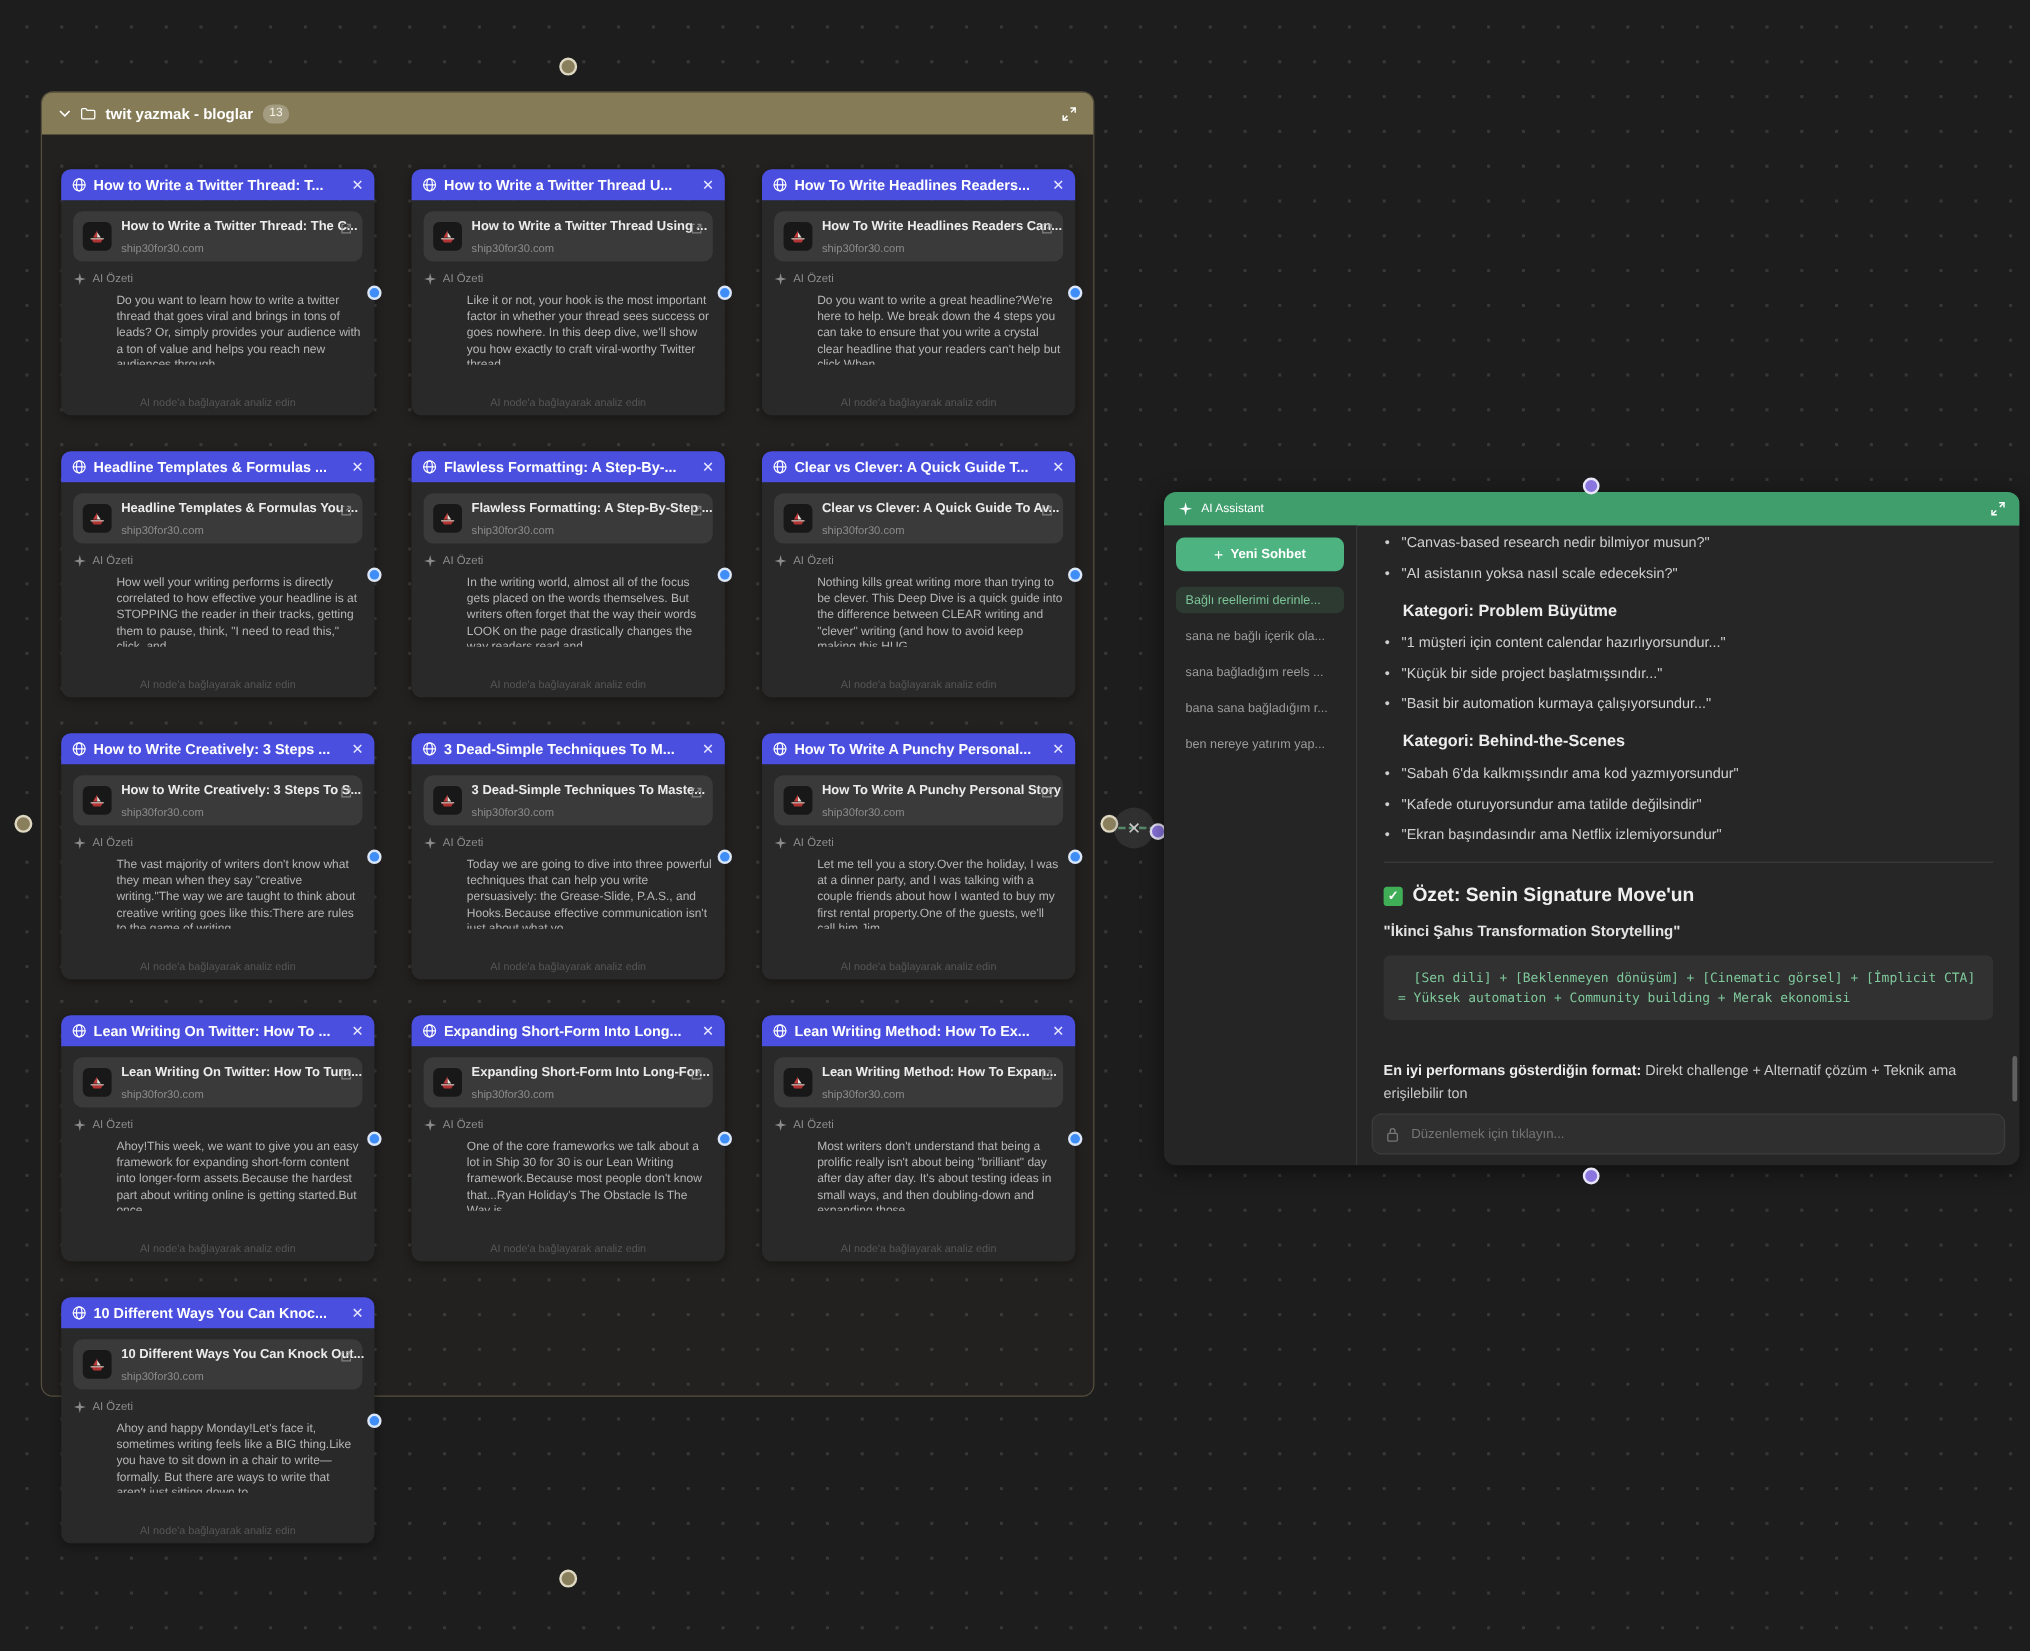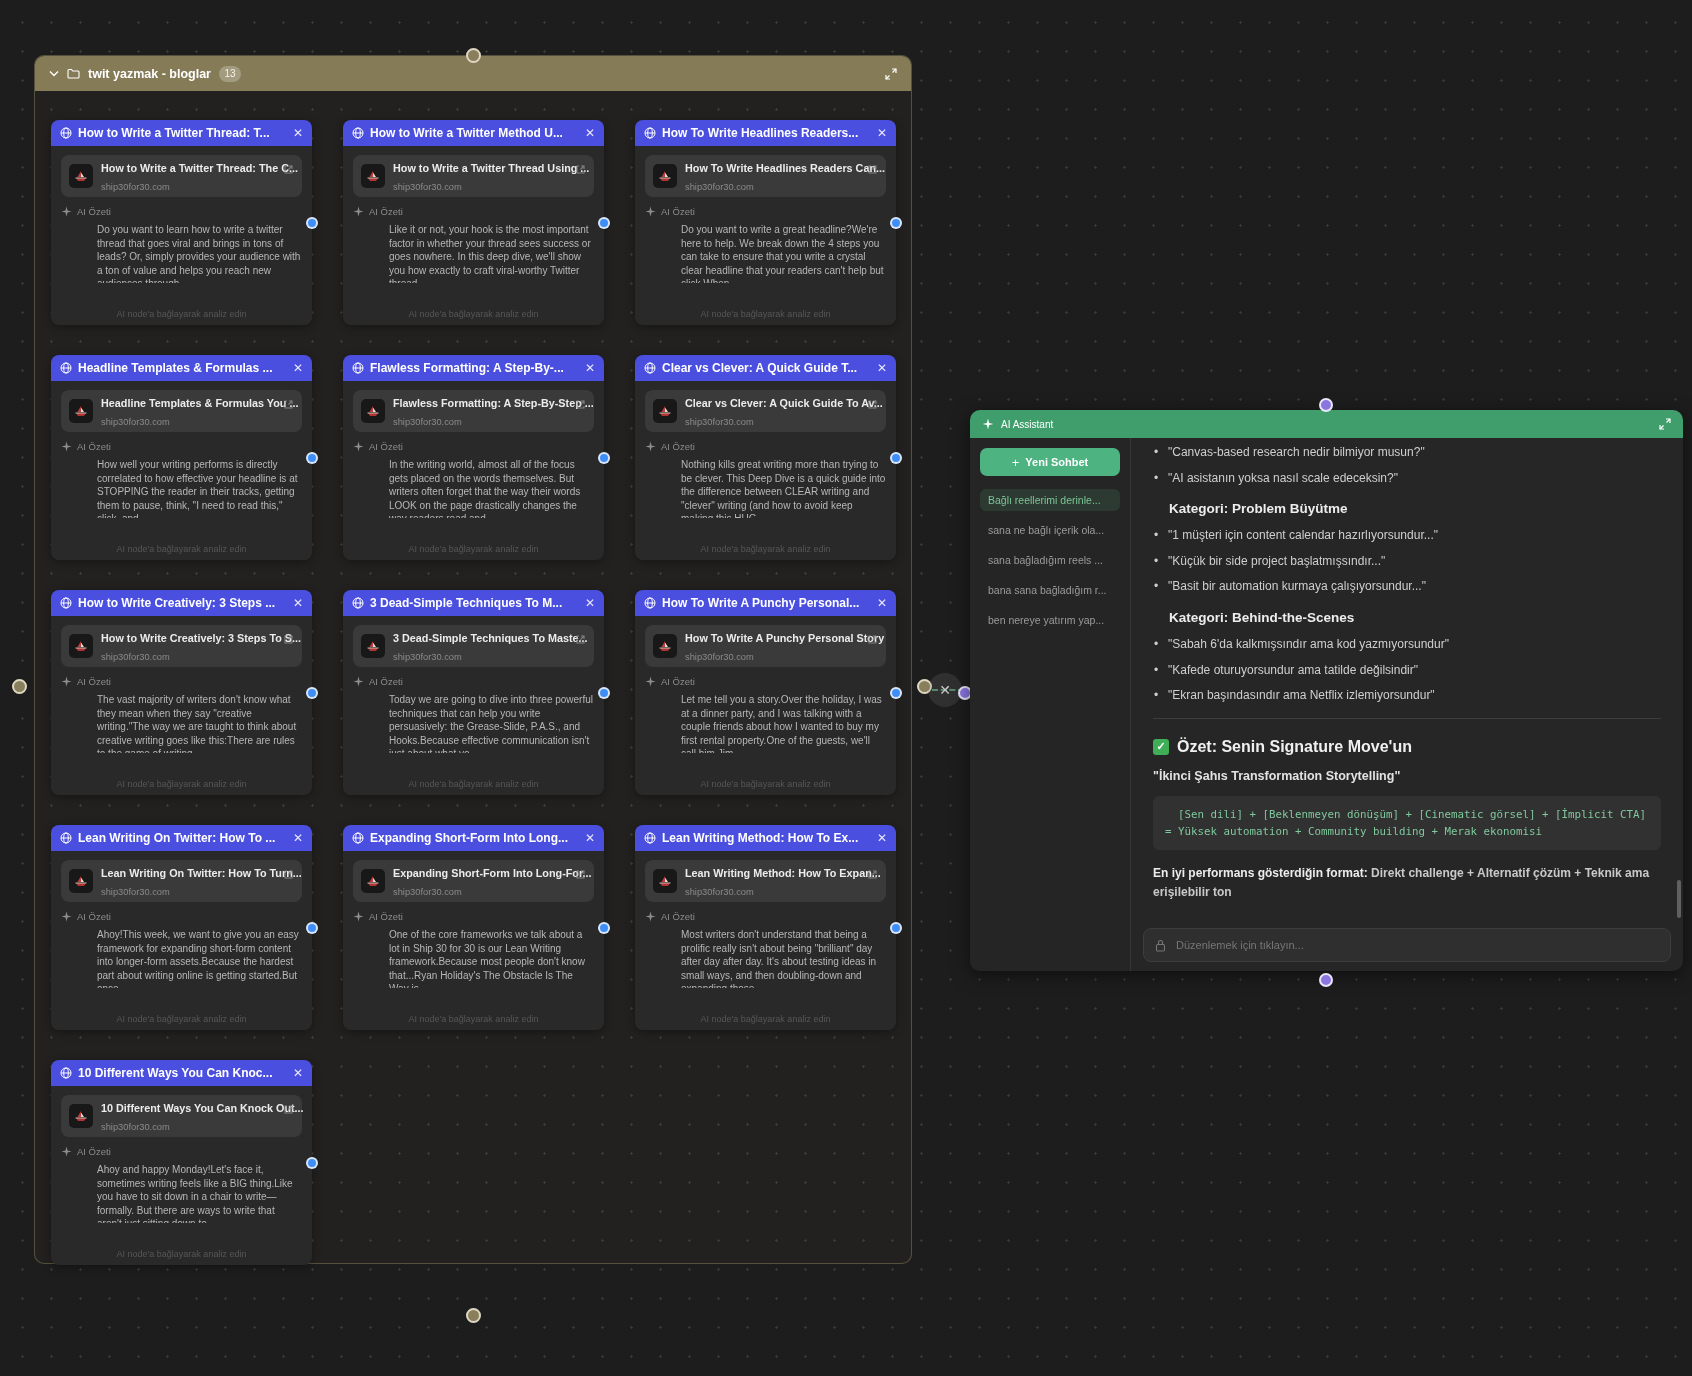--- a/index.html
+++ b/index.html
@@ -3,21 +3,21 @@
 <meta charset="utf-8">
 <style>
   html,body{margin:0;padding:0;background:#161616;}
   *{box-sizing:border-box;}
   body{font-family:"Liberation Sans",sans-serif;}
   .canvas{position:relative;width:1692px;height:1376px;background:#1d1d1d;
     background-image:radial-gradient(circle,#383838 1.2px,transparent 1.4px);
     background-size:29px 29px;background-position:8px 8px;overflow:hidden;}
 
   
-  .group{position:absolute;left:34px;top:55px;width:878px;height:1209px;
+  .group{position:absolute;left:34px;top:76px;width:878px;height:1088px;
     border:1px solid rgba(150,140,100,0.45);border-radius:10px;
     background:rgba(134,124,88,0.05);}
   .group-header{position:absolute;left:0;top:0;right:0;height:35px;
     background:var(--group-header,#857b57);border-radius:9px 9px 0 0;
     display:flex;align-items:center;padding:0 14px;gap:8px;color:#fff;}
   .group-title{font-size:12.5px;font-weight:bold;color:#ffffff;white-space:nowrap;}
   .group-badge{background:rgba(255,255,255,0.25);color:#f5f2e6;font-size:10px;
     min-width:22px;height:16px;border-radius:9px;display:flex;align-items:center;
     justify-content:center;padding:0 5px;}
   .group-expand{margin-left:auto;display:flex;align-items:center;cursor:pointer;}
@@ -95,21 +95,21 @@
   .msg-divider{border:none;border-top:1px solid #3d3d3d;margin:14px 0 19px;}
   .sum-heading{display:flex;align-items:center;gap:8px;font-size:16px;
     font-weight:bold;color:#f0f0f0;margin:0 0 13px;}
   .check-icon{width:16px;height:16px;border-radius:3px;background:#3fae57;
     display:flex;align-items:center;justify-content:center;color:#fff;
     font-size:11px;font-weight:bold;}
   .sum-quote{font-size:12.5px;font-weight:bold;color:#e3e3e3;margin-bottom:13px;}
   .code-block{background:#313131;border-radius:6px;padding:10px 12px;
     font-family:"DejaVu Sans Mono",monospace;font-size:10.8px;
     color:var(--code-text,#7fc99c);line-height:1.6;white-space:pre;overflow:hidden;}
-  .format-p{margin-top:14px;line-height:1.55;color:#c9c9c9;font-weight:bold;}
+  .format-p{margin-top:33px;line-height:1.55;color:#c9c9c9;}
   .format-p b{color:#ececec;}
   .scroll-thumb{position:absolute;right:2px;top:442px;width:4px;height:38px;
     background:#606060;border-radius:2px;}
   .a-input{position:absolute;left:173px;right:12px;bottom:9px;height:34px;
     background:#2f2f2f;border:1px solid #3d3d3d;border-radius:8px;display:flex;
     align-items:center;gap:8px;padding:14px 11px;}
   .a-input input{background:transparent;border:none;outline:none;color:#aaa;
     font-size:11px;font-family:"Liberation Sans",sans-serif;flex:1;}
   .a-input input::placeholder{color:#767676;}
   svg{display:block;}
@@ -192,21 +192,21 @@
   </div>
         <div class="card">
     <div class="card-header">
       <span>
         <svg width="12" height="12" viewBox="0 0 12 12">
                 <circle cx="6" cy="6" r="5" fill="none" stroke="#fff" stroke-width="1"></circle>
                 <ellipse cx="6" cy="6" rx="2.3" ry="5" fill="none" stroke="#fff" stroke-width="1"></ellipse>
                 <line x1="1" y1="6" x2="11" y2="6" stroke="#fff" stroke-width="1"></line>
               </svg>
       </span>
-      <span class="card-title">How to Write a Twitter Method U...</span>
+      <span class="card-title">How to Write a Twitter Thread U...</span>
       <span class="card-close">✕</span>
     </div>
     <div class="card-body">
       <div class="link-box">
         <span class="favicon">
           <svg width="16" height="16" viewBox="0 0 16 16">
                   <path d="M3 10 L13 10 L11 13 L5 13 Z" fill="#b03434"></path>
                   <path d="M8 3 L8 9 L4.5 9 Z" fill="#c23c3c"></path>
                   <path d="M8 4.5 L8 9 L11 9 Z" fill="#e8e2d8"></path>
                   <line x1="2.5" y1="10" x2="13.5" y2="10" stroke="#e8e2d8" stroke-width="0.8"></line>

